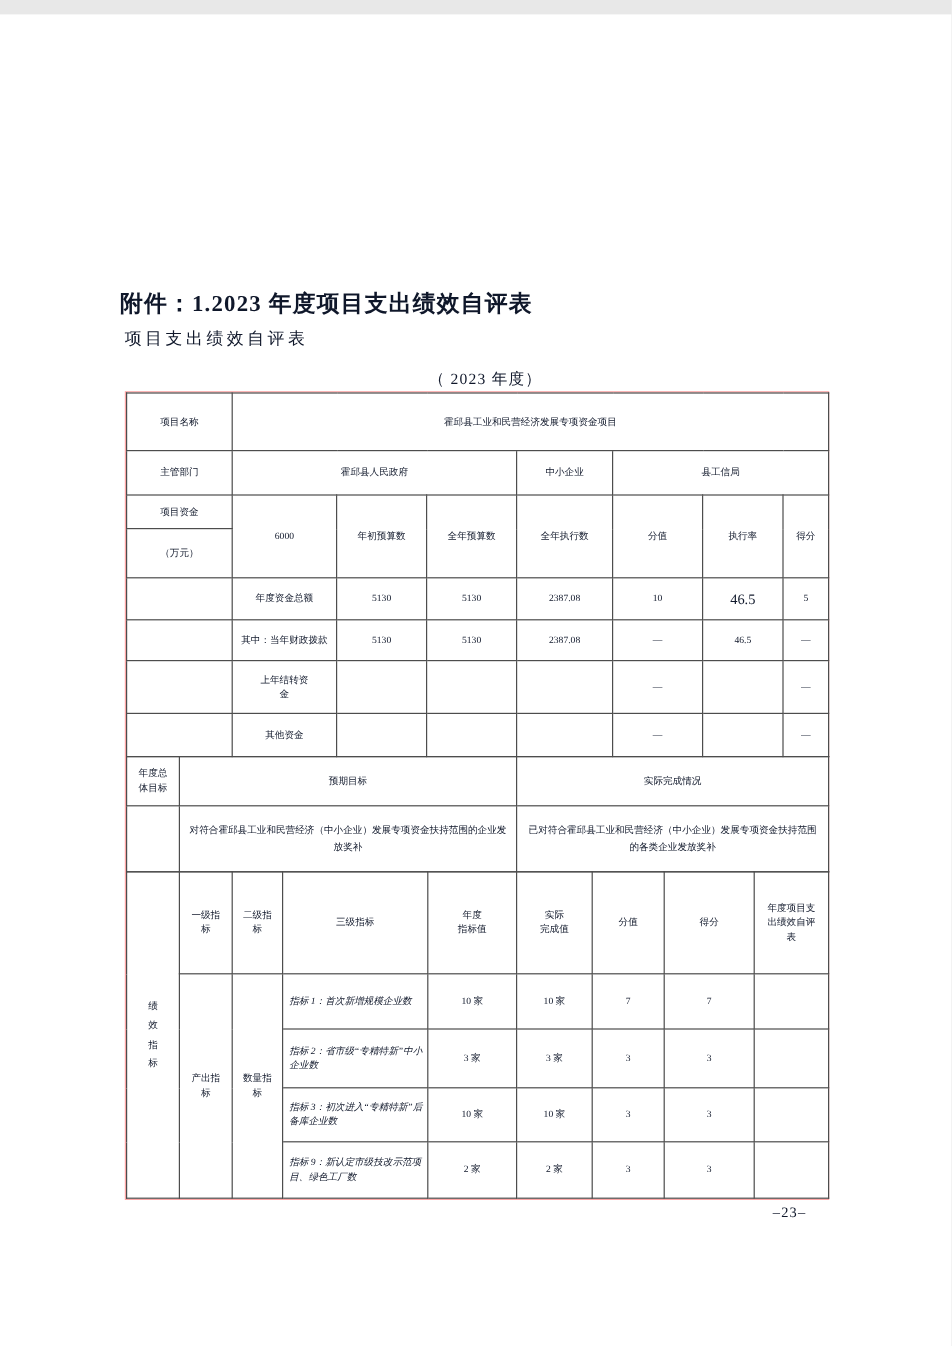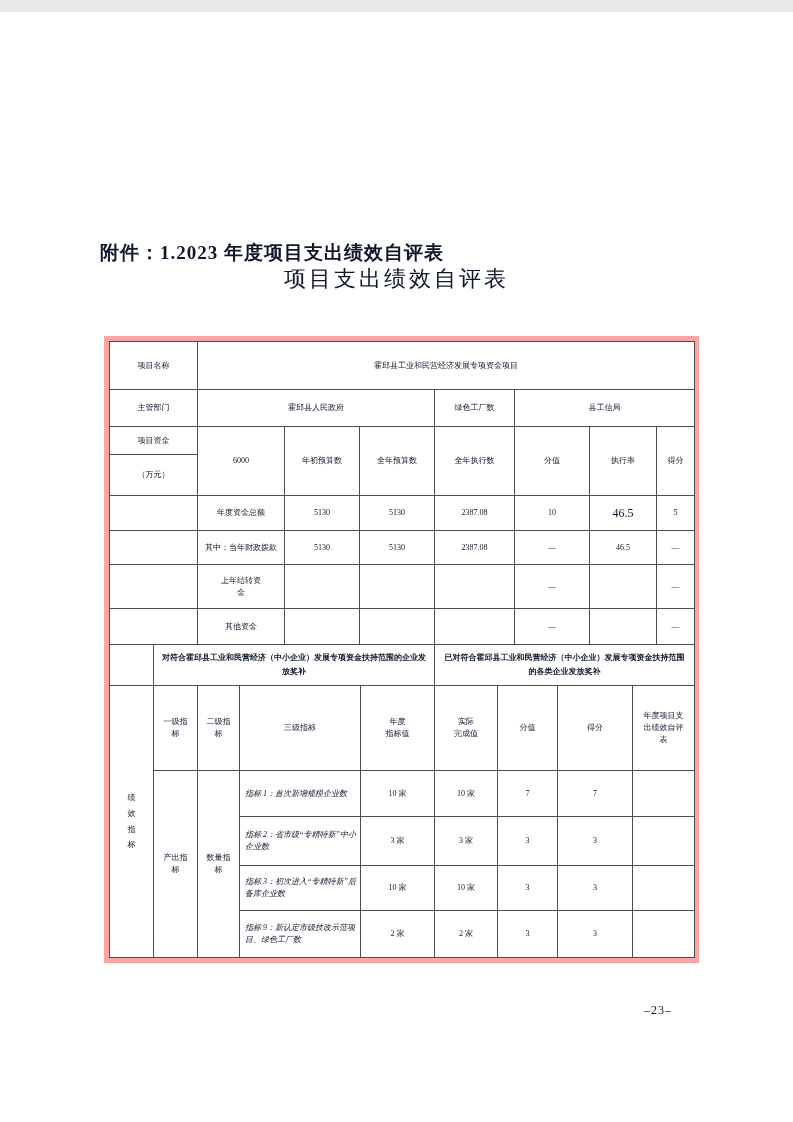--- a/index.html
+++ b/index.html
@@ -6,42 +6,42 @@
   .page {
     position:relative; width:793px; height:1122px; background:#ffffff;
     font-family:"Liberation Serif", serif; color:#0f172a; overflow:hidden;
     margin:12px auto;
   }
   .attachment-title {
     position:absolute; left:100px; top:228px;
     font-size:19px; font-weight:bold; letter-spacing:1px; white-space:nowrap;
   }
   .main-title {
-    position:absolute; left:104px; top:252px; width:585px;
-    font-size:22px; letter-spacing:3px; text-align:center; white-space:nowrap;
+    position:absolute; left:104px; top:262px; width:585px;
+    font-size:14px; letter-spacing:3px; white-space:nowrap;
   }
   .year-line {
     position:absolute; left:112px; top:295px; width:585px;
     font-size:13px; letter-spacing:1px; text-align:center; white-space:nowrap;
   }
   .twrap {
-    position:absolute; left:104px; top:324px; width:585px;
-    border:5px solid #fca5a5;
+    position:absolute; left:104px; top:314px; width:585px;
+    border:1px solid #fca5a5;
   }
   table { border-collapse:collapse; table-layout:fixed; width:585px; }
   #t2, #t3 { margin-top:-1px; }
   td {
     border:1px solid #4d4d4d;
     text-align:center; vertical-align:middle;
     font-size:8px; line-height:1.5; padding:1px 2px;
     overflow:hidden; word-break:break-all;
   }
   td.left { text-align:left; padding-left:5px; padding-right:4px;font-style:italic; }
   td.big  { font-size:12px; }
-  td.goal { padding:2px 8px; line-height:1.7;font-weight:bold; }
+  td.goal { padding:2px 8px; line-height:1.7; }
   .mw28 { display:inline-block; max-width:28px; }
   .mw44 { display:inline-block; max-width:44px; }
   .pre  { white-space:pre-line; }
   .vtext { display:inline-block; width:11px; line-height:1.95; }
   .page-number {
     position:absolute; left:644px; top:991px;
     font-size:12px; letter-spacing:1px; white-space:nowrap;
   }
   
   #t1 tr:nth-child(1){height:48px} #t1 tr:nth-child(2){height:37px}
@@ -53,20 +53,21 @@
   #t3 tr:nth-child(3){height:49px} #t3 tr:nth-child(4){height:45px}
   #t3 tr:nth-child(5){height:47px}
 </style>
 </head>
 <body>
 
 <div class="page">
 
   <div class="attachment-title">附件：1.2023 年度项目支出绩效自评表</div>
   <div class="main-title">项目支出绩效自评表</div>
+  <div class="year-line">（ 2023 年度）</div>
 
   <div class="twrap">
 
     <table id="t1">
       <colgroup>
         <col style="width:88px">
           <col style="width:87px">
           <col style="width:75px">
           <col style="width:75px">
         <col style="width:80px">
@@ -75,21 +76,21 @@
           <col style="width:38px">
       </colgroup>
       <tbody>
           <tr>
         <td>项目名称</td>
         <td colspan="7">霍邱县工业和民营经济发展专项资金项目</td>
       </tr>
       <tr>
         <td>主管部门</td>
         <td colspan="3">霍邱县人民政府</td>
-        <td>绿色工厂数</td>
+        <td>中小企业</td>
         <td colspan="3">县工信局</td>
       </tr>
       <tr>
         <td>项目资金</td>
         <td rowspan="2">6000</td>
         <td rowspan="2">年初预算数</td>
         <td rowspan="2">全年预算数</td>
         <td rowspan="2">全年执行数</td>
         <td rowspan="2">分值</td>
         <td rowspan="2">执行率</td>
@@ -141,20 +142,25 @@
     </tbody>
       </table>
 
     <table id="t2">
       <colgroup>
         <col style="width:44px">
           <col style="width:281px">
           <col style="width:260px">
       </colgroup>
       <tbody>
+          <tr>
+        <td><span class="mw28">年度总体目标</span></td>
+        <td>预期目标</td>
+        <td>实际完成情况</td>
+      </tr>
       <tr>
         <td></td>
         <td class="goal">对符合霍邱县工业和民营经济（中小企业）发展专项资金扶持范围的企业发放奖补</td>
         <td class="goal">已对符合霍邱县工业和民营经济（中小企业）发展专项资金扶持范围的各类企业发放奖补</td>
       </tr>
     </tbody>
       </table>
 
     <table id="t3">
       <colgroup>

